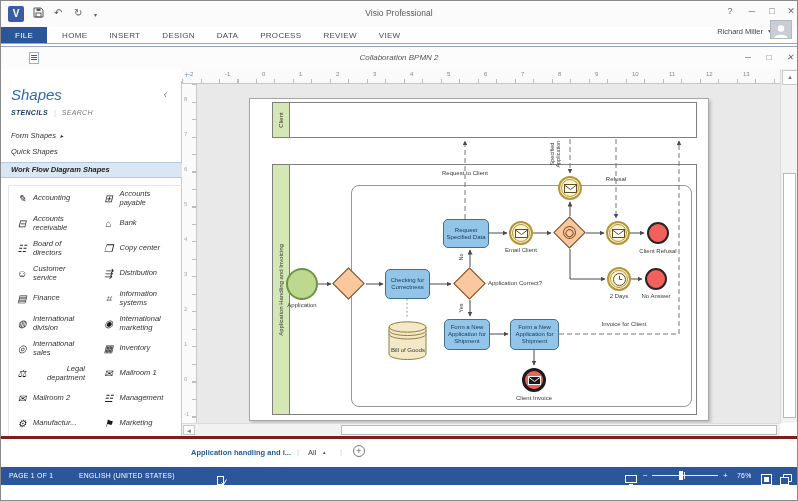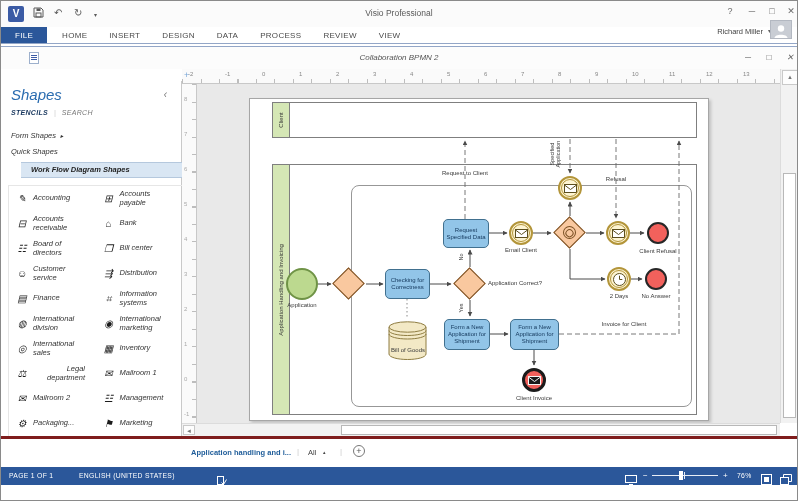--- a/index.html
+++ b/index.html
@@ -42,21 +42,21 @@
   .shapes-panel { position:absolute; left:0; top:80px; width:181px; height:398px; background:#fff; border-right:1px solid #c9c9c9;font-style:italic; }
   .sp-title { position:absolute; left:10px; top:5px; font-size:15px; color:#2a6cb0; }
   .sp-collapse { position:absolute; right:14px; top:8px; font-size:10px; color:#777; }
   .sp-tabs { position:absolute; left:10px; top:28px; font-size:7px; }
   .sp-tab-active { color:#17365d; font-weight:bold; letter-spacing:0.3px; }
   .sp-tab-sep { color:#ccc; margin:0 6px; }
   .sp-tab { color:#777; letter-spacing:0.3px; }
   .sp-link { position:absolute; left:10px; font-size:7.5px; color:#333; }
   .sp-active-stencil { position:absolute; left:0; top:81px; width:181px; height:16px; background:#d9e6f3;
                        border-top:1px solid #b5c8dd; border-bottom:1px solid #b5c8dd;
-                       font-size:7.5px; font-weight:bold; color:#222; line-height:14px; padding-left:10px;margin-left:20px; }
+                       font-size:7.5px; font-weight:bold; color:#222; line-height:14px; padding-left:10px; }
   .stencil-list { position:absolute; left:7px; top:104px; width:174px; height:276px;
                   border-top:1px solid #e6e6e6; border-left:1px solid #e6e6e6;
                   display:grid; grid-template-columns:1fr 1fr; grid-auto-rows:25px; align-items:center; }
   .stencil-item { display:flex; align-items:center; gap:4px; padding-left:6px; }
   .stencil-item .glyph { width:14px; flex:none; font-size:10px; color:#1c1c1c; text-align:center; }
   .stencil-item .lbl { font-size:7.5px; line-height:1.1; color:#333; }
 
   
   .hruler { position:absolute; left:181px; top:68px; width:598px; height:15px; background:#fafafa;
             border-bottom:1px solid #c8c8c8;
@@ -204,21 +204,21 @@
       <div class="stencil-item">
           <span class="glyph">⌂</span>
           <span class="lbl">Bank</span>
         </div>
       <div class="stencil-item">
           <span class="glyph">☷</span>
           <span class="lbl" style="max-width:52px;">Board of directors</span>
         </div>
       <div class="stencil-item">
           <span class="glyph">❐</span>
-          <span class="lbl">Bill center</span>
+          <span class="lbl">Copy center</span>
         </div>
       <div class="stencil-item">
           <span class="glyph">☺</span>
           <span class="lbl" style="max-width:52px;">Customer service</span>
         </div>
       <div class="stencil-item">
           <span class="glyph">⇶</span>
           <span class="lbl">Distribution</span>
         </div>
       <div class="stencil-item">
@@ -256,21 +256,21 @@
       <div class="stencil-item">
           <span class="glyph">✉</span>
           <span class="lbl">Mailroom 2</span>
         </div>
       <div class="stencil-item">
           <span class="glyph">☳</span>
           <span class="lbl">Management</span>
         </div>
       <div class="stencil-item">
           <span class="glyph">⚙</span>
-          <span class="lbl">Packaging...</span>
+          <span class="lbl">Manufactur...</span>
         </div>
       <div class="stencil-item">
           <span class="glyph">⚑</span>
           <span class="lbl">Marketing</span>
         </div>
       <div class="stencil-item">
           <span class="glyph">⬡</span>
           <span class="lbl">Motorpool</span>
         </div>
       <div class="stencil-item">

